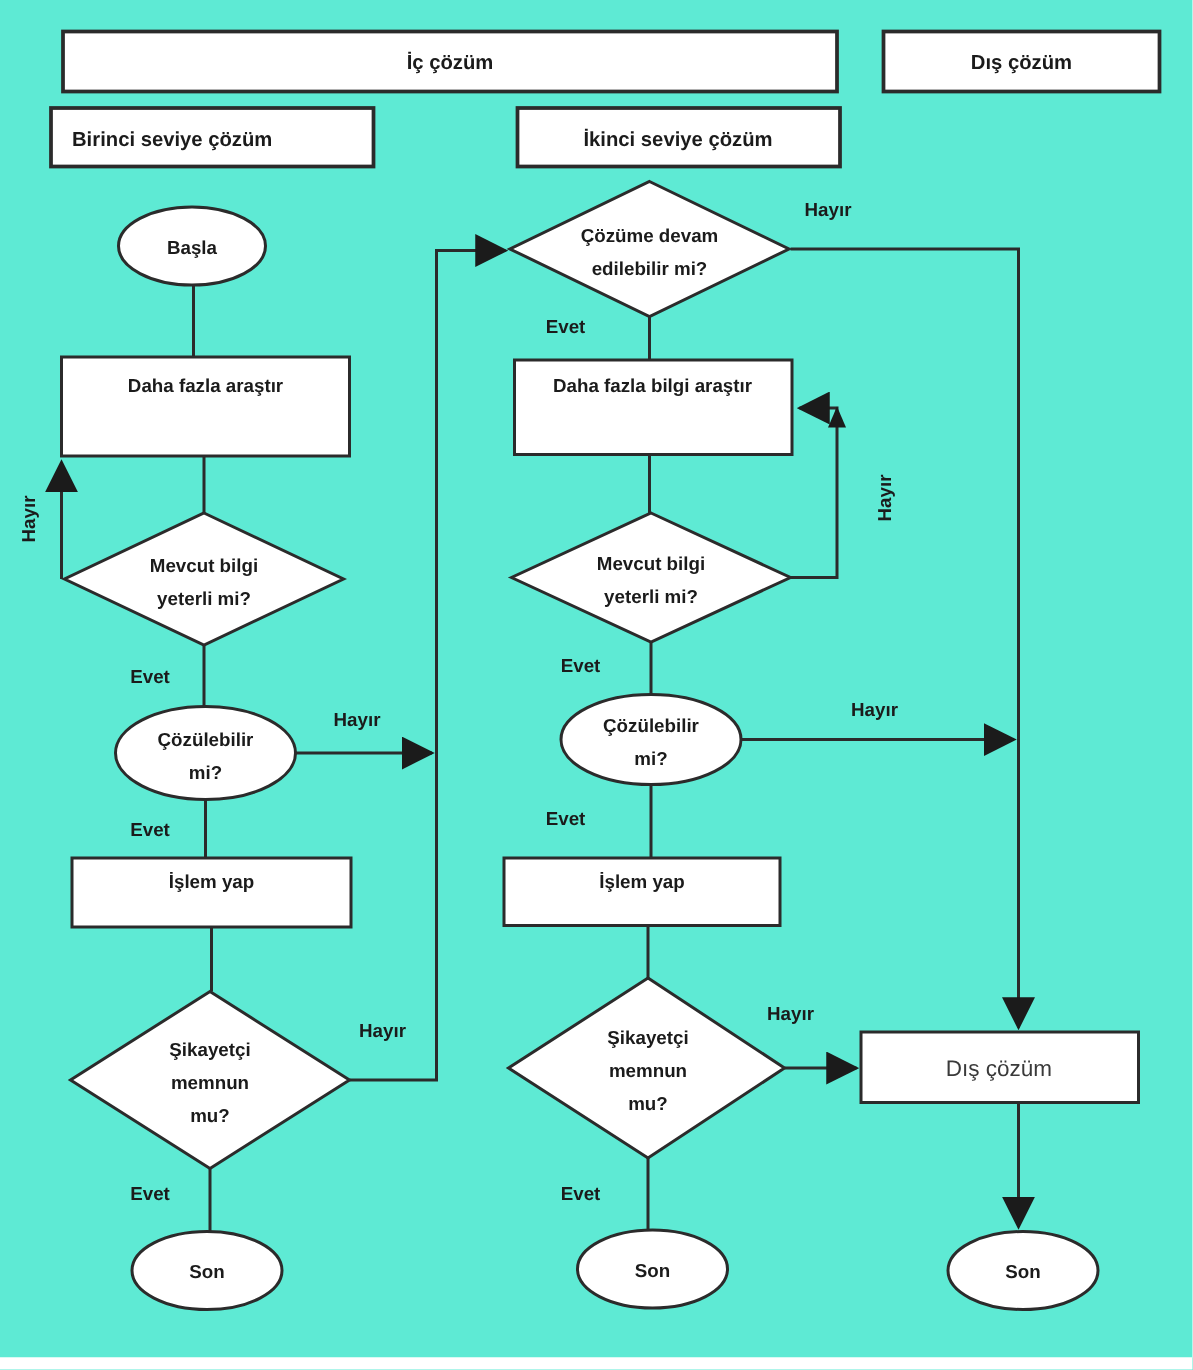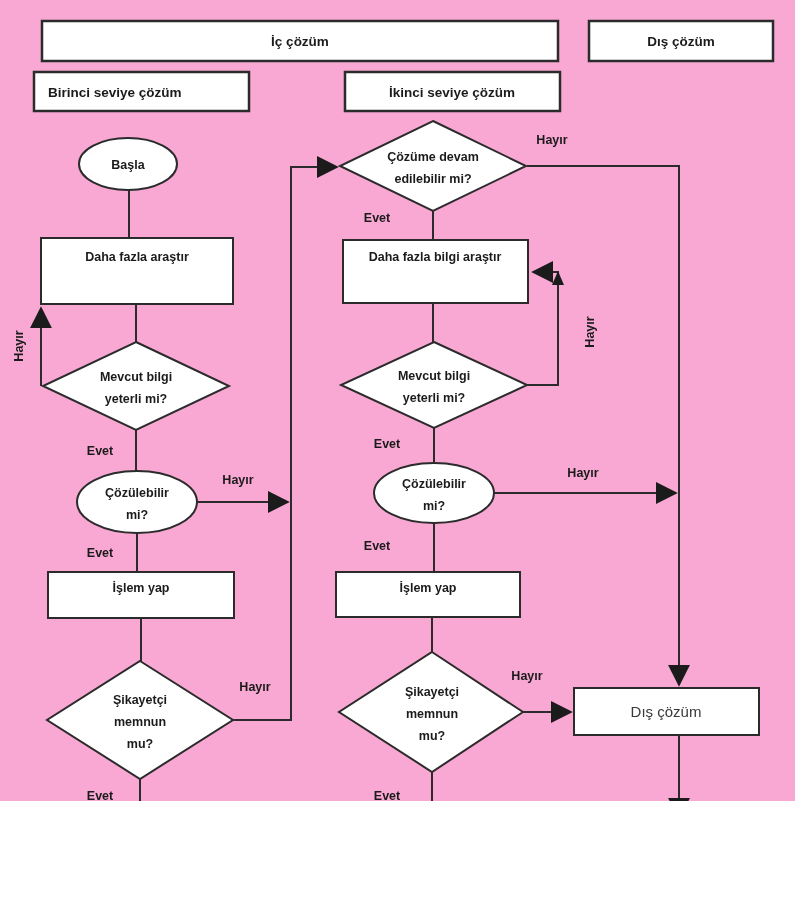--- a/index.html
+++ b/index.html
@@ -1,19 +1,19 @@
 <!DOCTYPE html>
 <html><head>
 <meta charset="utf-8">
 <style>
   html, body { margin: 0; padding: 0; background: #ffffff; }
   .canvas {
     position: relative;
-    width: 795px; height: 801px;
-    background: #f9a8d4;
+    width: 795px; height: 905px;
+    background: #5eead4;
     font-family: "Liberation Sans", sans-serif;
   }
   svg { display: block; }
   .edge { stroke: #2b2b2b; stroke-width: 2; fill: none; }
   .shape { stroke: #2b2b2b; stroke-width: 2; fill: #ffffff; }
   .hdr   { stroke: #2b2b2b; stroke-width: 2.5; fill: #ffffff; }
   .lbl {
     font-family: "Liberation Sans", sans-serif;
     font-weight: 700; font-size: 12.5px; fill: #1b1b1b;
   }

